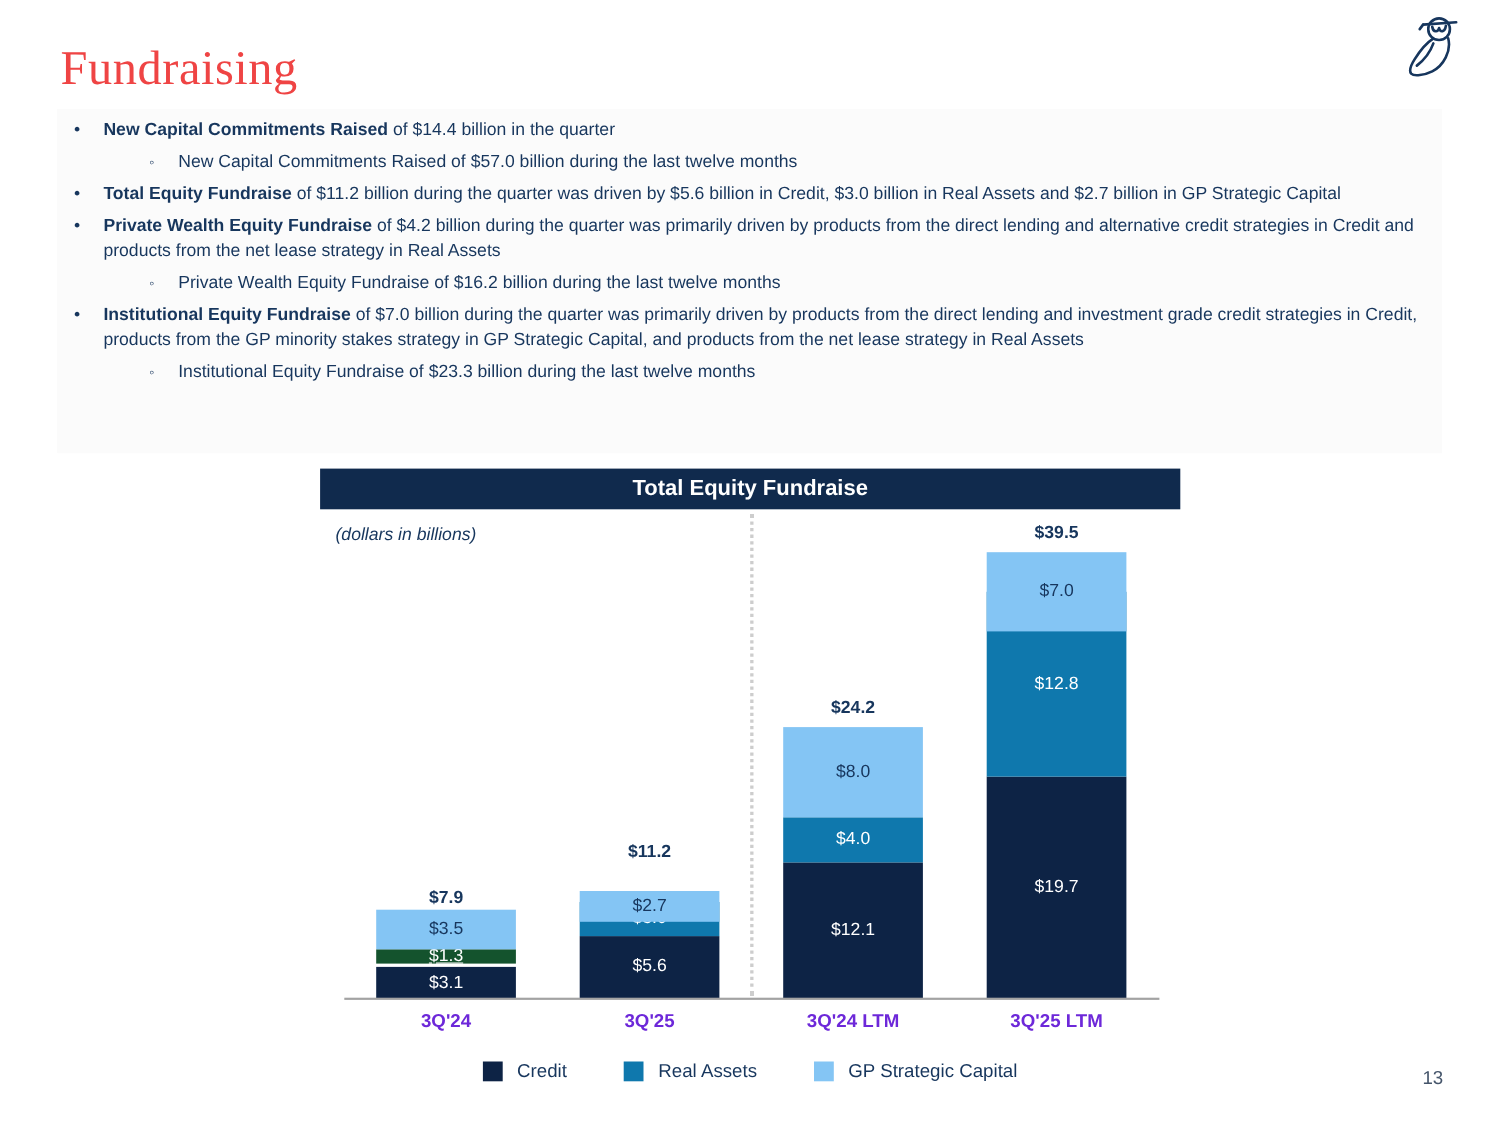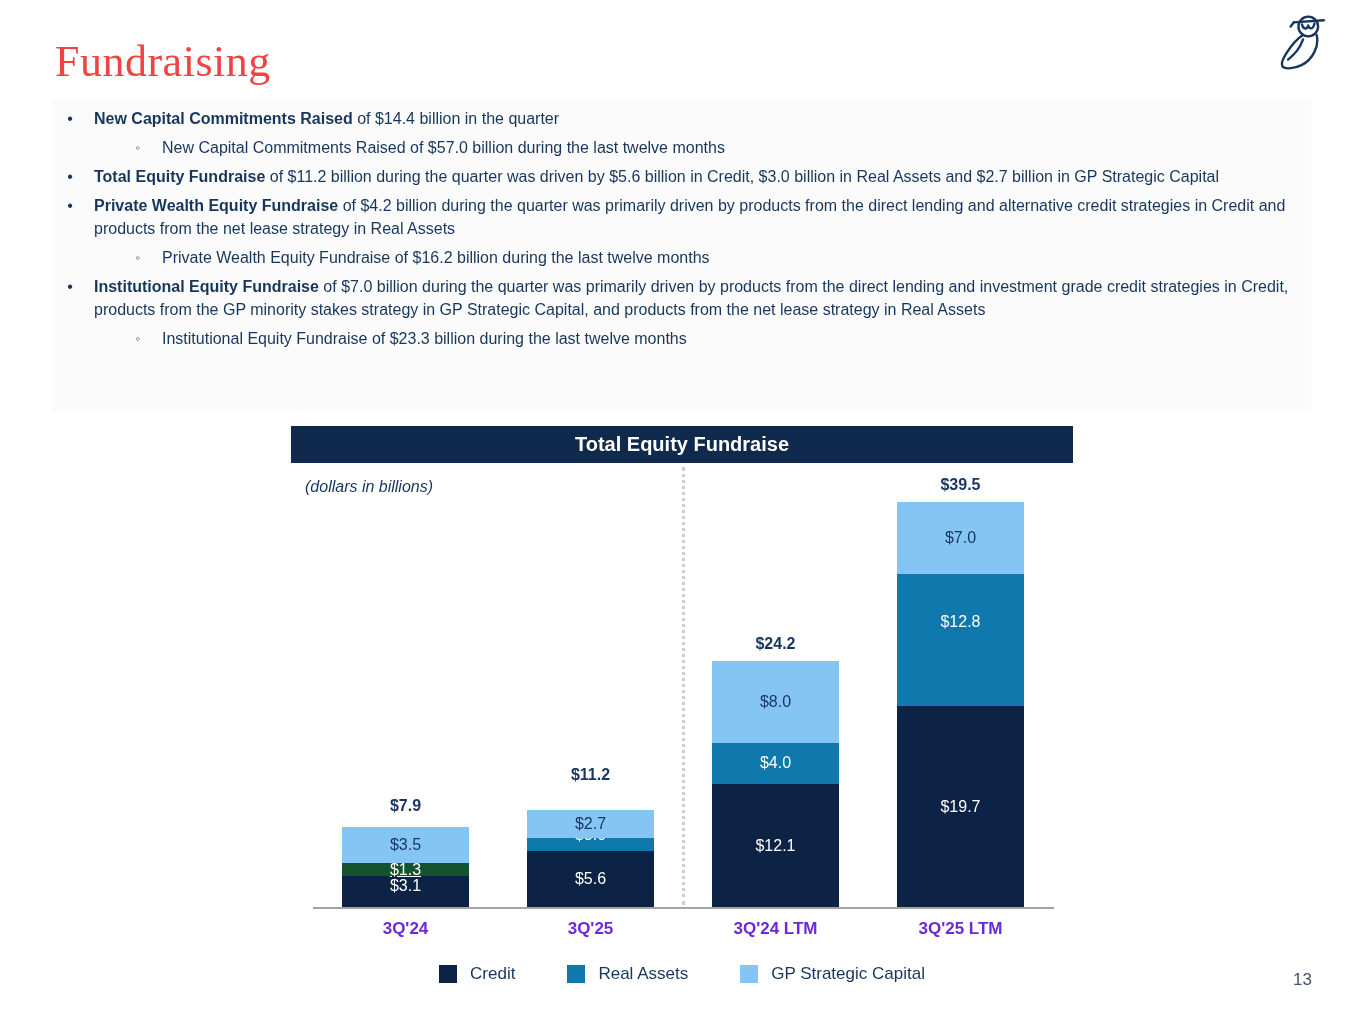--- a/index.html
+++ b/index.html
@@ -121,30 +121,30 @@
     </div>
 
   <div>
     <div class="chart-title-bar">
       <span>Total Equity Fundraise</span>
     </div>
     <div class="units-note">(dollars in billions)</div>
     <div class="divider"></div>
     <div class="plot" id="plot">
         <div class="bar" style="left: 29px; height: 82px; width: 127px;">
-          <div class="seg" style="bottom: 0px; height: 44px; background: rgb(13, 35, 69); color: rgb(255, 255, 255);">
+          <div class="seg" style="bottom: 0px; height: 29px; background: rgb(13, 35, 69); color: rgb(255, 255, 255);">
             <span>$3.1</span>
           </div>
           <div class="seg" style="bottom: 31.837px; height: 13.351px; background: #14532d; color: rgb(255, 255, 255); text-decoration: underline;">
             <span>$1.3</span>
           </div>
           <div class="seg" style="bottom: 45.188px; height: 35.945px; background: rgb(132, 197, 244); color: rgb(23, 54, 93);">
             <span>$3.5</span>
           </div>
-          <div class="total" style="bottom: 93px;">$7.9</div>
+          <div class="total" style="bottom: 82px;">$7.9</div>
         </div>
         <div class="bar" style="left: 214px; height: 117px; width: 127px;">
           <div class="seg" style="bottom: 0px; height: 57.512px; background: rgb(13, 35, 69); color: rgb(255, 255, 255);">
             <span>$5.6</span>
           </div>
           <div class="seg" style="bottom: 57.512px; height: 30.81px; background: rgb(15, 120, 173); color: rgb(255, 255, 255); margin-top: 44px;">
             <span>$3.0</span>
           </div>
           <div class="seg" style="bottom: 70px; height: 27.729px; background: rgb(132, 197, 244); color: rgb(23, 54, 93);">
             <span>$2.7</span>

